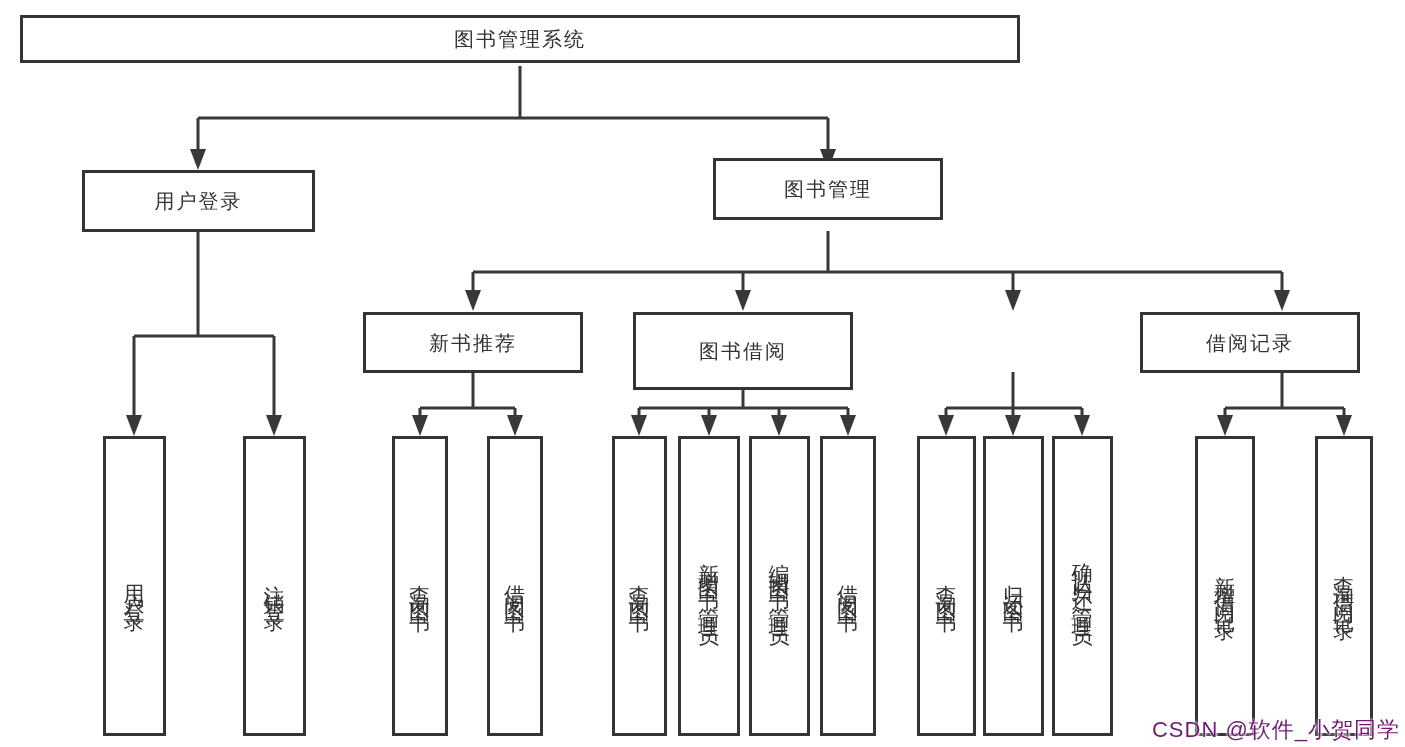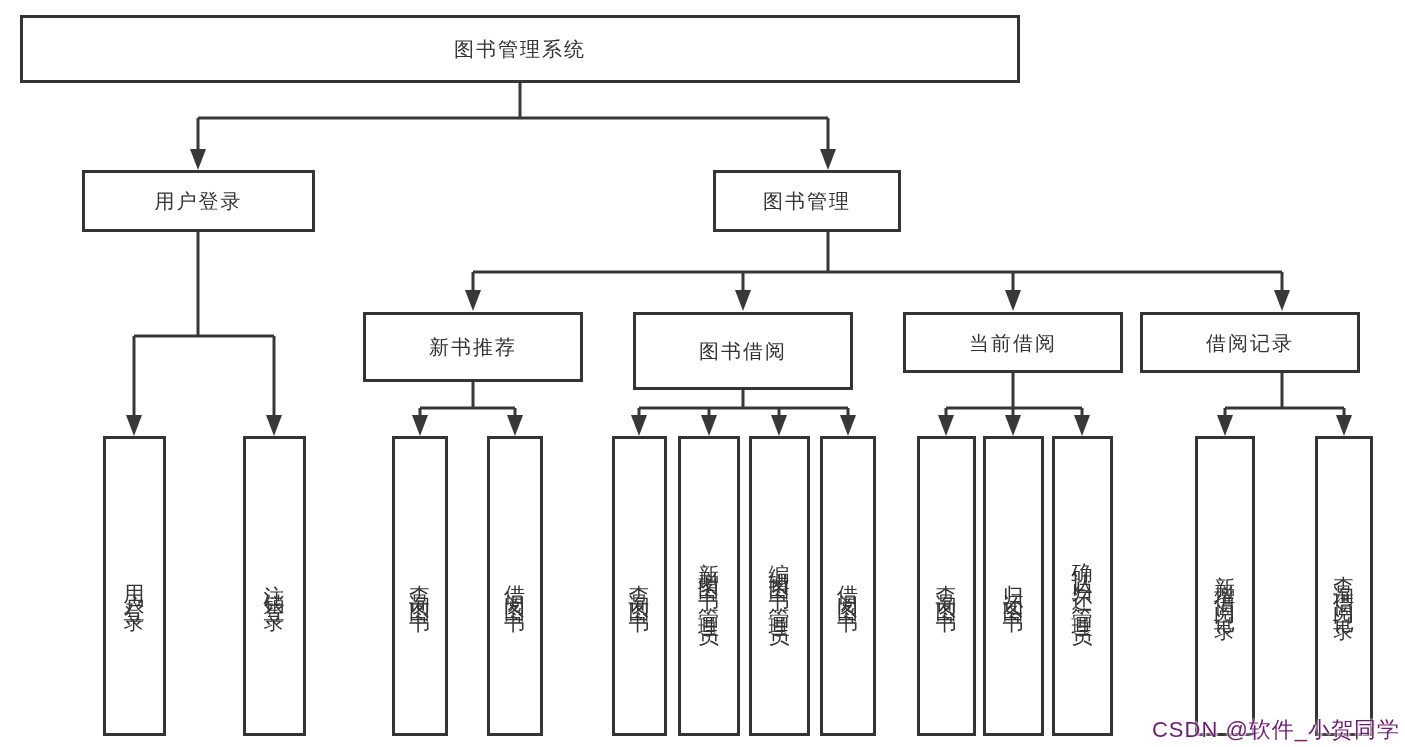--- a/index.html
+++ b/index.html
@@ -90,28 +90,27 @@
       <polygon points="771,415 787,415 779,436"></polygon>
       <polygon points="840,415 856,415 848,436"></polygon>
       <polygon points="938,415 954,415 946,436"></polygon>
       <polygon points="1005,415 1021,415 1013,436"></polygon>
       <polygon points="1074,415 1090,415 1082,436"></polygon>
       <polygon points="1217,415 1233,415 1225,436"></polygon>
       <polygon points="1336,415 1352,415 1344,436"></polygon>
     </g>
   </svg>
 
-  <div class="box h" style="left:20px;top:15px;width:1000px;height:68px">图书管理系统</div>
+  <div class="box h" style="left:20px;top:15px;width:1000px;height:48px">图书管理系统</div>
 
   <div class="box h" style="left:82px;top:170px;width:233px;height:62px">用户登录</div>
-  <div class="box h" style="left:713px;top:170px;width:188px;height:62px">图书管理</div>
+  <div class="box h" style="left:713px;top:158px;width:230px;height:62px">图书管理</div>
 
-  <div class="box h" style="left:363px;top:312px;width:220px;height:70px">新书推荐</div>
+  <div class="box h" style="left:363px;top:312px;width:220px;height:61px">新书推荐</div>
   <div class="box h" style="left:633px;top:312px;width:220px;height:78px">图书借阅</div>
-  <div class="box h" style="left:903px;top:312px;width:220px;height:61px">当前借阅</div>
   <div class="box h" style="left:1140px;top:312px;width:220px;height:61px">借阅记录</div>
 
   <div class="box v" style="left:103px;width:63px">用户登录</div>
   <div class="box v" style="left:243px;width:63px">注销登录</div>
 
   <div class="box v" style="left:392px;width:56px">查询图书</div>
   <div class="box v" style="left:487px;width:56px">借阅图书</div>
 
   <div class="box v" style="left:612px;width:55px">查询图书</div>
   <div class="box v" style="left:678px;width:62px">新增图书（管理员）</div>

